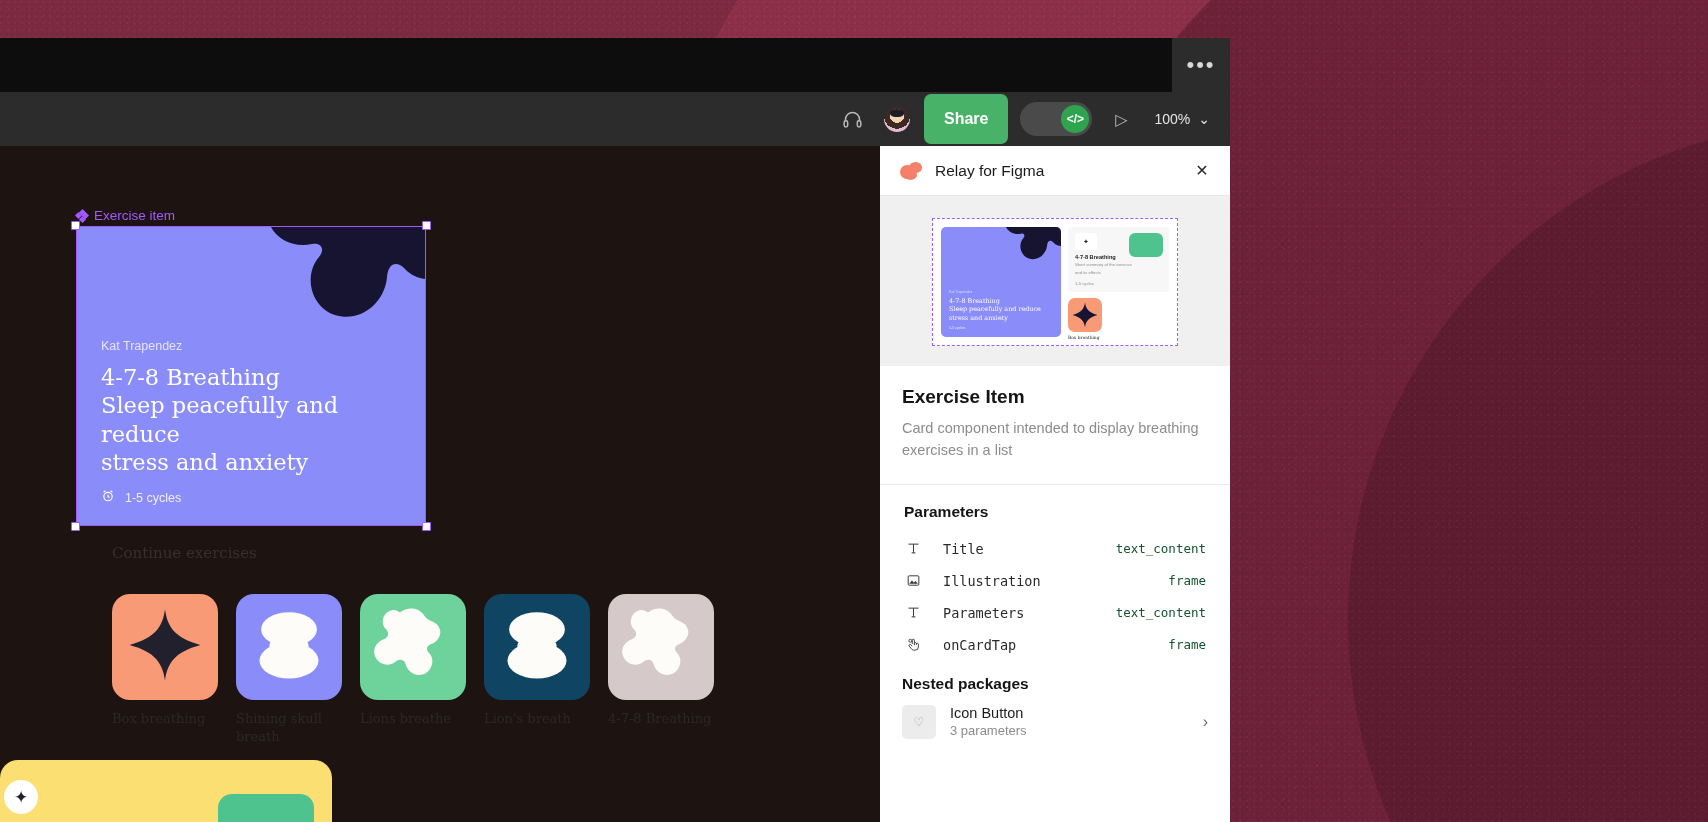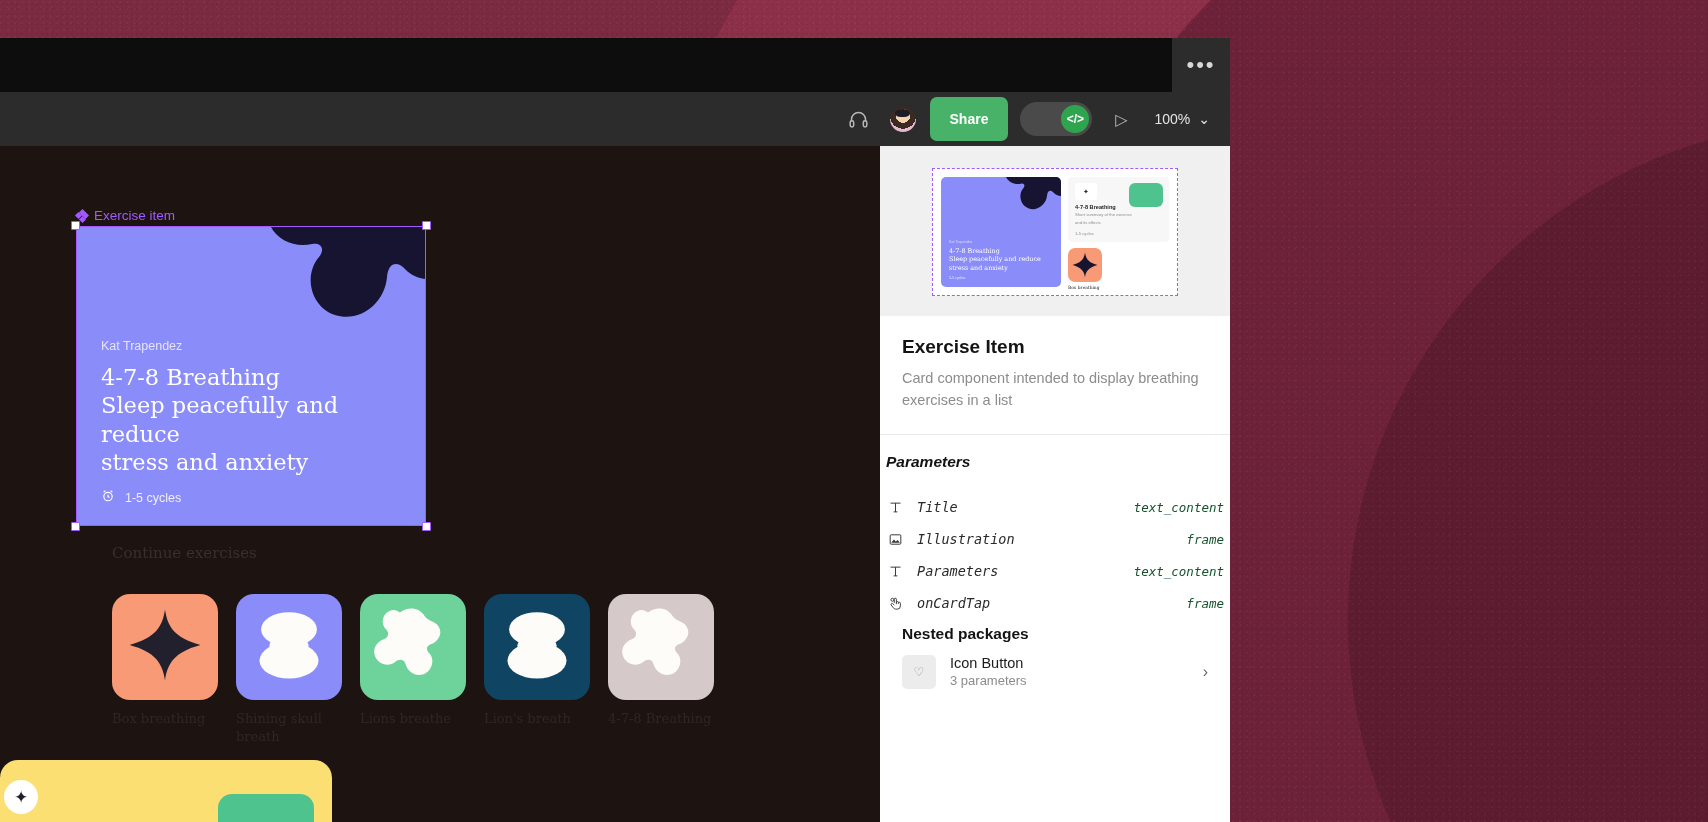--- a/index.html
+++ b/index.html
@@ -77,22 +77,22 @@
     width: 30px; height: 30px; border-radius: 50%;
     background: radial-gradient(circle at 50% 38%, #f3d3b0 0 34%, #3a2a22 34% 62%, #e6b9cf 62%);
     border: 2px solid #2c2c2c; cursor: pointer; overflow: hidden; position: relative;
   }
   #avatar::after {
     content: ""; position: absolute; left: 22%; top: 10%;
     width: 56%; height: 34%; border-radius: 50% 50% 40% 40%;
     background: #1c1c28;
   }
   #share-button {
-    height: 44px; padding: 16px 20px; border-radius: 7px;
-    background: #49b269; color: #fff; font-size: 14px; font-weight: 600;
+    height: 50px; padding: 16px 20px; border-radius: 7px;
+    background: #49b269; color: #fff; font-size: 16px; font-weight: 600;
     display: flex; align-items: center; cursor: pointer; border: none;
     font-family: "Liberation Sans", sans-serif;
   }
   #dev-mode-toggle {
     width: 72px; height: 34px; border-radius: 17px; background: #4a4a4a;
     display: flex; align-items: center; justify-content: flex-end;
     padding: 3px; cursor: pointer;
   }
   #dev-mode-toggle .knob {
     width: 28px; height: 28px; border-radius: 50%; background: #2fa44f;
@@ -263,24 +263,24 @@
   #preview-tile {
     width: 34px; height: 34px; border-radius: 7px; background: #f79a75;
     display: flex; align-items: center; justify-content: center; color: #161430;
   }
   #preview-tile-label { font-family: "DejaVu Serif", serif; font-size: 4.4px; color: #2b2b2b; margin-top: 3px; }
 
   #info-block { padding: 20px 22px 22px; border-bottom: 1px solid #eaeaea; flex: none; }
   #component-name { font-size: 19px; font-weight: 700; color: #141414; margin-bottom: 9px; }
   #component-desc { font-size: 14.5px; color: #8c8c8c; line-height: 1.55; }
 
-  #params-block { padding: 18px 6px 4px; flex: none; font-style: italic; }
+  #params-block { padding: 18px 24px 4px; flex: none; }
   .section-heading { font-size: 15.5px; font-weight: 700; color: #141414; margin-bottom: 12px; }
   .param-row {
-    display: flex; align-items: flex-end; gap: 12px; height: 32px; cursor: pointer;
+    display: flex; align-items: center; gap: 20px; height: 32px; cursor: pointer;
   }
   .param-icon {
     width: 19px; flex: none; display: flex; align-items: center;
     justify-content: center; color: #3a3a3a;
   }
   .param-name {
     flex: 1; font-family: "DejaVu Sans Mono", monospace;
     font-size: 13.5px; color: #2a2a2a;
   }
   .param-type {
@@ -430,20 +430,29 @@
     </div>
 
     <div id="promo-card">
       <div id="promo-icon">✦</div>
       <div id="promo-green"></div>
     </div>
   </div>
 
   <div id="relay-panel">
 
+    <div id="panel-header">
+      <span id="relay-logo">
+        <span></span>
+          <span></span>
+          <span></span>
+      </span>
+      <span id="panel-title">Relay for Figma</span>
+      <span id="panel-close">✕</span>
+    </div>
 
     <div id="preview-area">
       <div id="preview-frame">
         <div id="preview-card">
           <svg class="blob" viewBox="0 0 250 240" fill="currentColor">
             <path d="M86 0C60 6 44 32 52 58c6 20 26 28 44 24 10-2 13 6 7 13-16 19-8 50 16 58 25 8 50-12 52-38 1-14 10-17 18-8 16 17 46 12 56-10 11-24-6-52-32-52-13 0-18-8-11-17 14-19 6-47-18-53-8-2-16-1-23 2-12 5-20 2-22-10C135 3 110-5 86 0z"></path>
           </svg>
           <div class="ptxt">
             <div class="pauthor">Kat Trapendez</div>
             <div class="ptitle">

